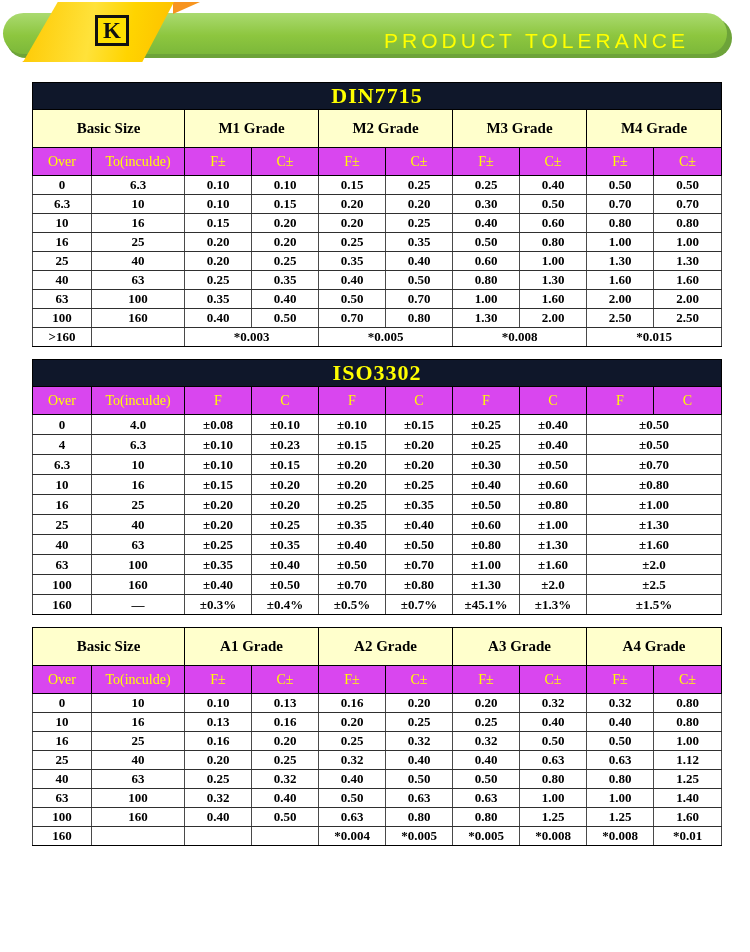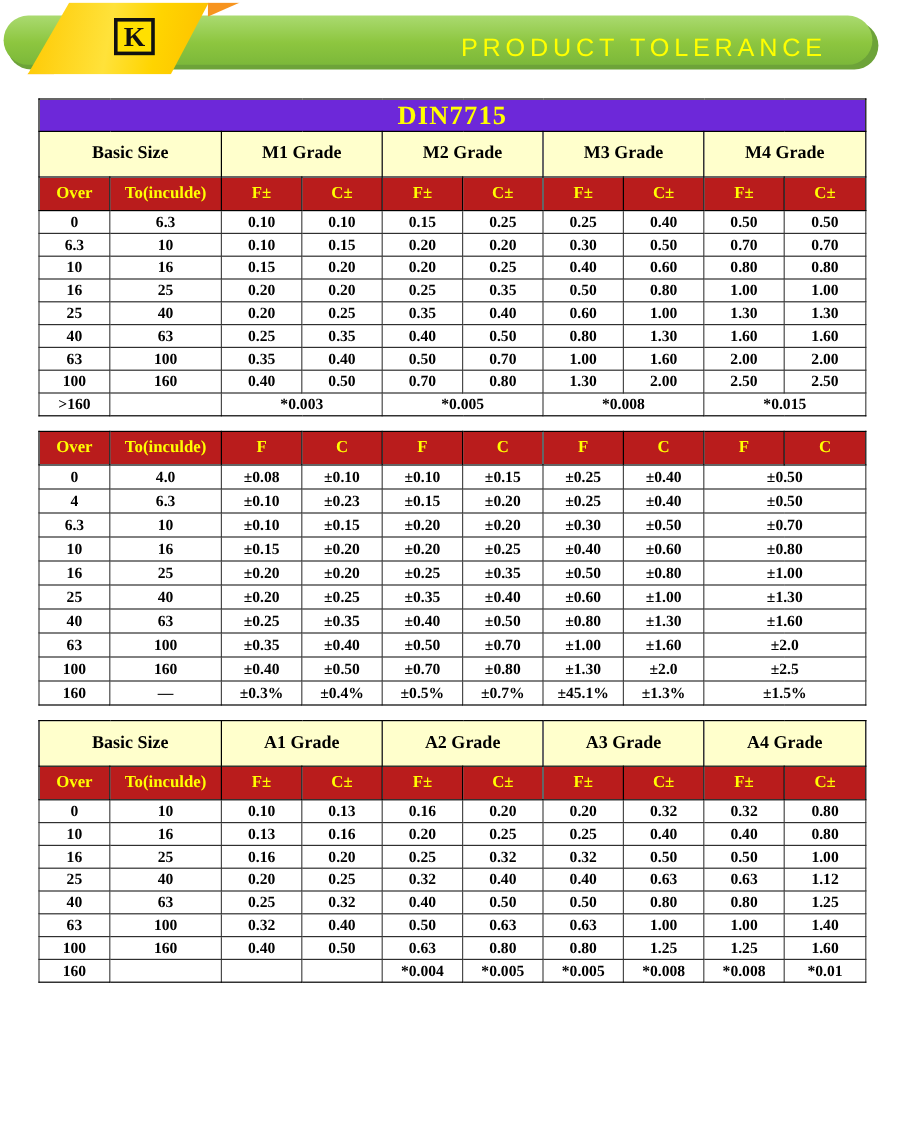--- a/index.html
+++ b/index.html
@@ -64,30 +64,30 @@
     width:690px; margin-left:32px;
     font-family:"Liberation Serif", serif;
   }
   .gap { height:12px; }
   table.tol th, table.tol td {
     border:1px solid #000000;
     text-align:center; vertical-align:middle;
     overflow:hidden; white-space:nowrap;
   }
   tr.title-row th {
-    height:16px; background:#6d28d9; color:#ffff00;
+    height:16px; background:#0f172a; color:#ffff00;
     font-size:22px; font-weight:bold; letter-spacing:1px;
   }
   tr.grade-row th {
     height:38px; background:#ffffcc; color:#000000;
     font-size:15px; font-weight:bold;margin-top:41px;
   }
   tr.sub-row th {
-    height:28px; background:#b91c1c; color:#ffff00;
-    font-size:14px; font-weight:bold;
+    height:28px; background:#d946ef; color:#ffff00;
+    font-size:14px; font-weight:normal;
   }
   table.tol tbody td {
     background:#ffffff; color:#000000;
     font-size:13px; font-weight:bold;
     border:1px solid #4a4a4a;
     border-top:1.5px solid #2f2f2f; border-bottom:1.5px solid #2f2f2f;
   }
   table.t1 tbody td { height:19px; }
   table.t2 tbody td { height:20px; }
   table.t3 tbody td { height:19px; }
@@ -267,20 +267,23 @@
       <col style="width:67px">
         <col style="width:67px">
         <col style="width:67px">
         <col style="width:67px">
       <col style="width:67px">
         <col style="width:67px">
         <col style="width:67px">
         <col style="width:68px">
     </colgroup>
     <thead>
+      <tr class="title-row">
+        <th colspan="10">ISO3302</th>
+      </tr>
       <tr class="sub-row">
         <th>Over</th>
         <th>To(inculde)</th>
         <th>F</th>
         <th>C</th>
         <th>F</th>
         <th>C</th>
         <th>F</th>
         <th>C</th>
         <th>F</th>

